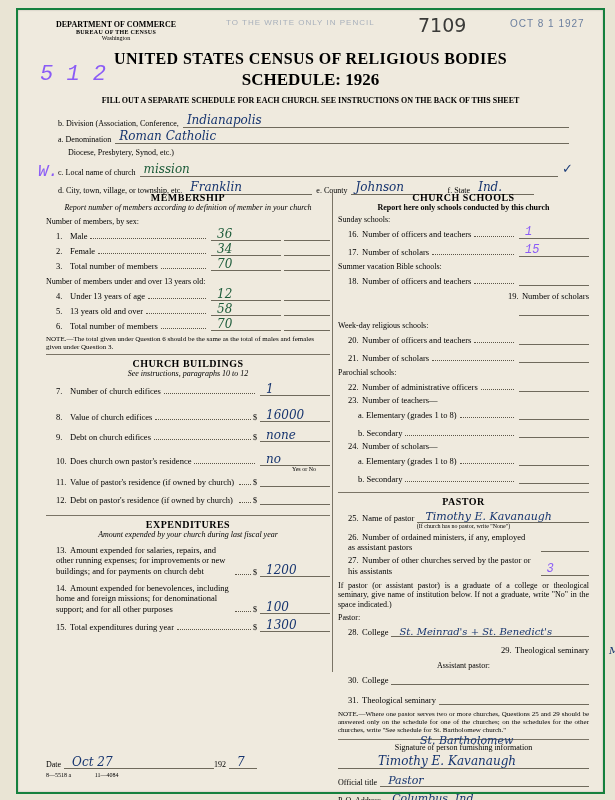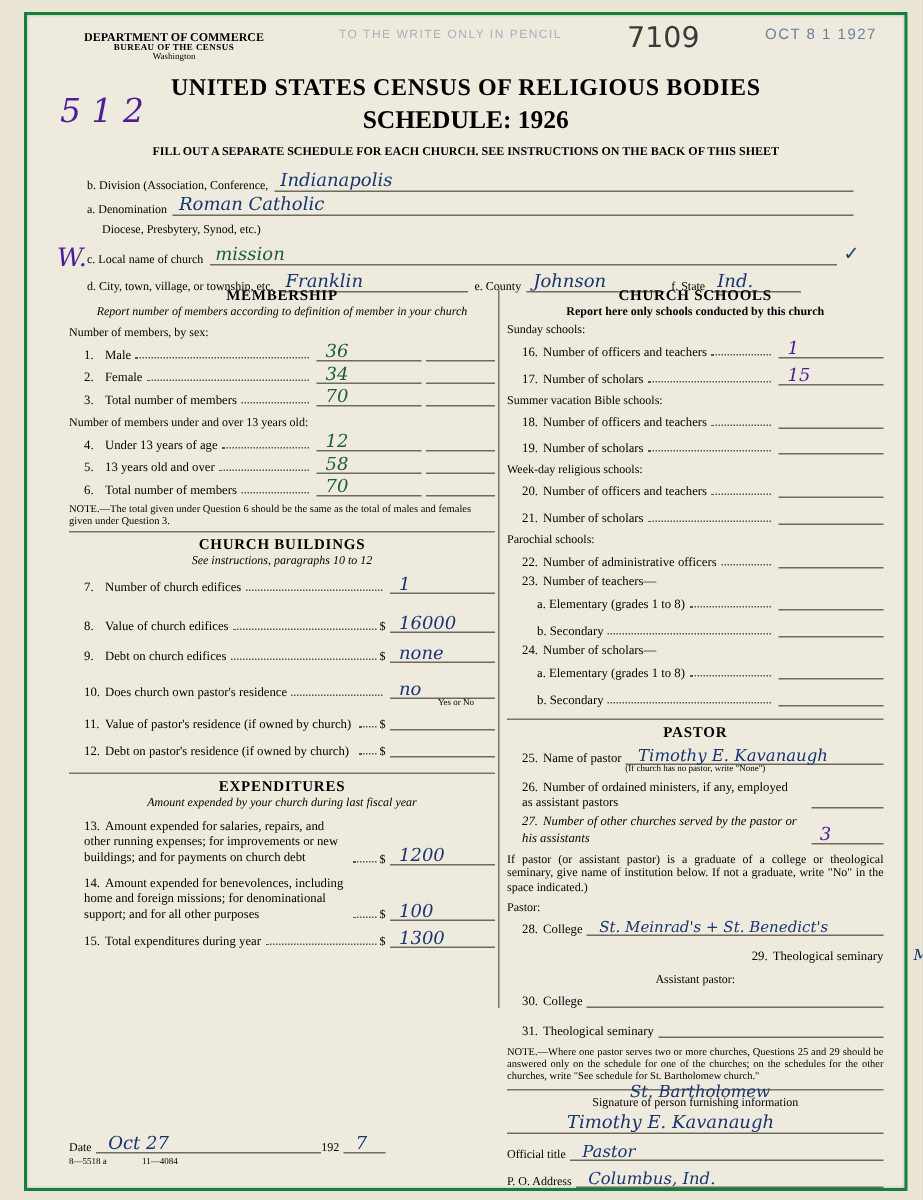--- a/index.html
+++ b/index.html
@@ -22,21 +22,21 @@
     border:2px solid #15803d;
     box-shadow:0 0 2px rgba(0,0,0,.25) inset;
   }
   .hand{
     font-family:"DejaVu Serif", serif;
     font-style:italic;
     color:#1e3f7a;
   }
   .hand-blue{color:#17356f;}
   .hand-green{color:#1d5c3a;}
-  .hand-red{color:#4c1d95;}
+  .hand-red{color:#8b5cf6;font-family:Liberation Mono, monospace;}
   .stamp{
     color:#6b7f9e;
     font-family:"Liberation Sans", sans-serif;
     letter-spacing:1px;
   }
   .tiny{font-size:6px;}
   .s{font-size:8px;}
   .bold{font-weight:bold;}
   .center{text-align:center;}
   .abs{position:absolute;}
@@ -337,21 +337,21 @@
               <span class="hand hand-red">15</span>
             </span>
         </div>
 
         <div class="s" style="margin-top:5px;">Summer vacation Bible schools:</div>
         <div class="q">
           <span class="qtext indent"><span class="hangnum">18.</span><span>Number of officers and teachers</span></span>
           <span class="dots"></span>
           <span class="ans"></span>
         </div>
-        <div class="q" style="margin-top:5px;">
+        <div class="q" style="margin-top:5px;flex-direction:column;">
           <span class="qtext indent"><span class="hangnum">19.</span><span>Number of scholars</span></span>
           <span class="dots"></span>
           <span class="ans"></span>
         </div>
 
         <div class="s" style="margin-top:5px;">Week-day religious schools:</div>
         <div class="q">
           <span class="qtext indent"><span class="hangnum">20.</span><span>Number of officers and teachers</span></span>
           <span class="dots"></span>
           <span class="ans"></span>
@@ -407,21 +407,21 @@
             </span>
         </div>
         <div class="tiny center">(If church has no pastor, write "None")</div>
 
         <div class="q">
           <span class="qtext wrap indent" style="width:198px;line-height:1.2;"><span class="hangnum">26.</span><span>Number of ordained ministers, if any, employed as assistant pastors</span></span>
           <span class="dots"></span>
           <span class="ans" style="width:52px;"></span>
         </div>
         <div class="q" style="margin-top:3px;">
-          <span class="qtext wrap indent" style="width:198px;line-height:1.2;font-style:italic;"><span class="hangnum">27.</span><span>Number of other churches served by the pastor or his assistants</span></span>
+          <span class="qtext wrap indent" style="width:198px;line-height:1.2;"><span class="hangnum">27.</span><span>Number of other churches served by the pastor or his assistants</span></span>
           <span class="dots"></span>
           <span class="ans" style="width:52px;">
               <span class="hand hand-red">3</span>
             </span>
         </div>
 
         <div class="s" style="margin-top:5px;line-height:1.2;text-align:justify;">If pastor (or assistant pastor) is a graduate of a college or theological seminary, give name of institution below.  If not a graduate, write "No" in the space indicated.)</div>
 
         <div class="s" style="margin-top:3px;">Pastor:</div>
         <div class="q">

